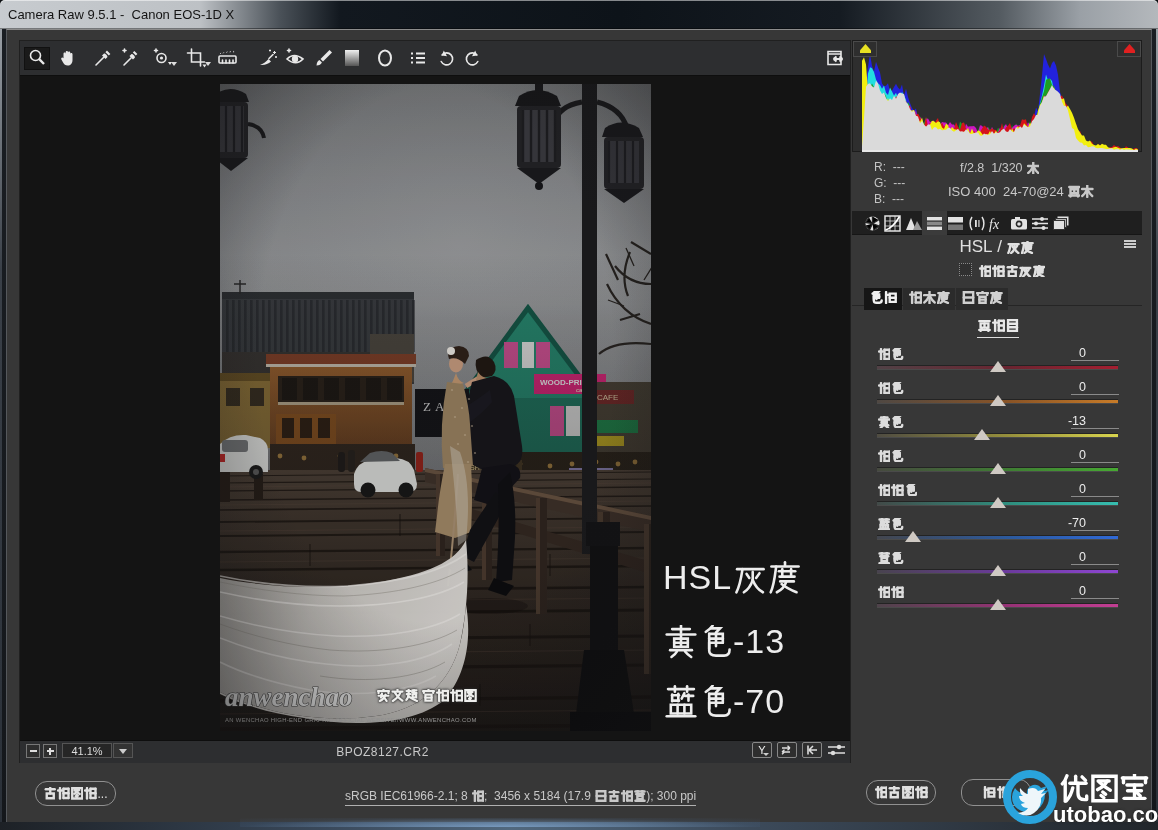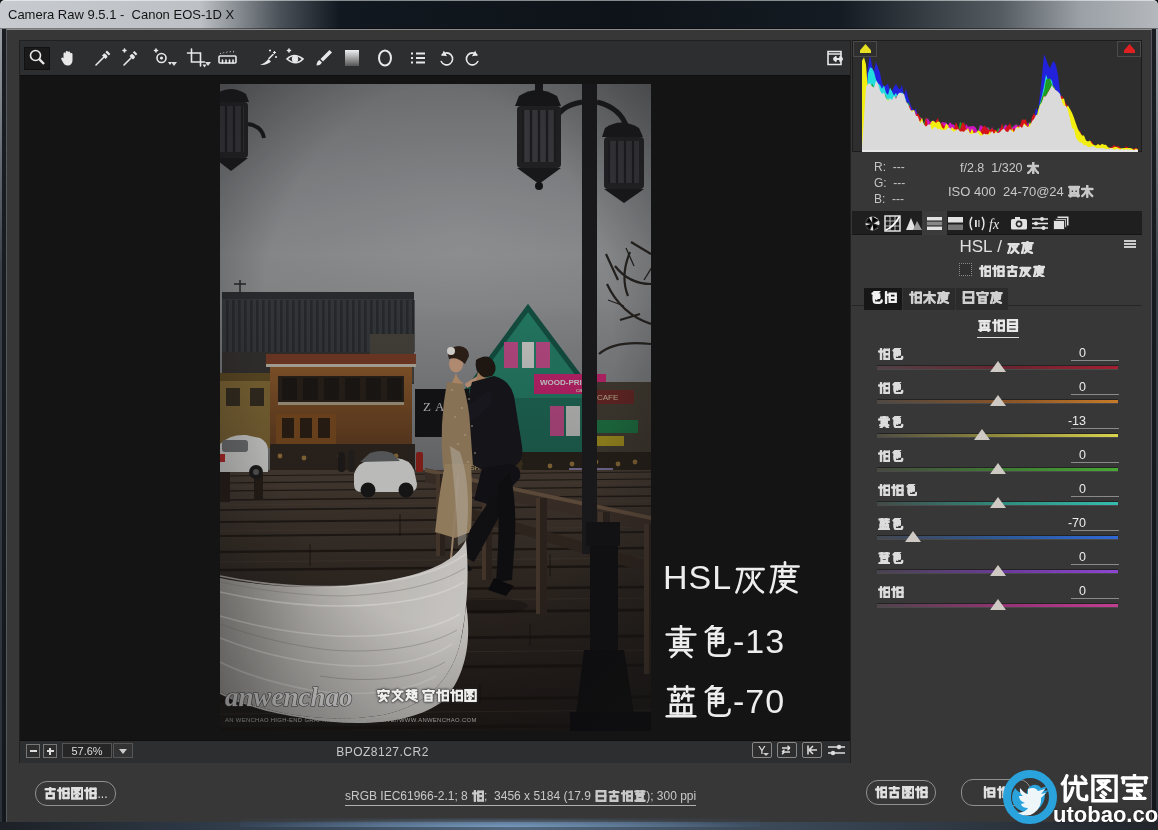--- a/index.html
+++ b/index.html
@@ -420,21 +420,21 @@
       </svg>
       <span class="lat">-70</span>
     </span></div>
 <div class="sqbtn" style="left:26px;top:744px">
     <div style="width:7px;height:1.6px;background:#ddd"></div>
   </div>
 <div class="sqbtn" style="left:43px;top:744px">
     <div style="width:7px;height:1.6px;background:#ddd"></div>
     <div style="position:absolute;width:1.6px;height:7px;background:#ddd"></div>
   </div>
-<div style="position:absolute;left:62px;top:743px;width:50px;height:15px;background:#262626;border:1px solid #555;color:#ddd;font-size:11px;text-align:center;line-height:15px" class="lat">57.6%</div>
+<div style="position:absolute;left:62px;top:743px;width:50px;height:15px;background:#262626;border:1px solid #555;color:#ddd;font-size:11px;text-align:center;line-height:15px" class="lat">41.1%</div>
 <div style="position:absolute;left:113px;top:743px;width:20px;height:15px;background:#333;border:1px solid #555">
     <div style="margin:5px auto;width:0;height:0;border-left:4px solid transparent;border-right:4px solid transparent;border-top:5px solid #ccc"></div>
   </div>
 <div class="lat" style="position:absolute;left:300px;top:745px;width:165px;text-align:center;font-size:12px;color:#c8c8c8;letter-spacing:.5px">BPOZ8127.CR2</div>
 <div class="sqbtn2" style="left:752px;top:742px">
     <span style="font-size:11px;color:#eee;font-family:'Liberation Sans'">Y</span>
     <span style="position:absolute;right:2px;bottom:1px;width:0;height:0;border-left:3px solid transparent;border-right:3px solid transparent;border-top:3.5px solid #ccc"></span>
   </div>
 <div class="sqbtn2" style="left:777px;top:742px">
     <svg width="14" height="12" viewBox="0 0 14 12">

